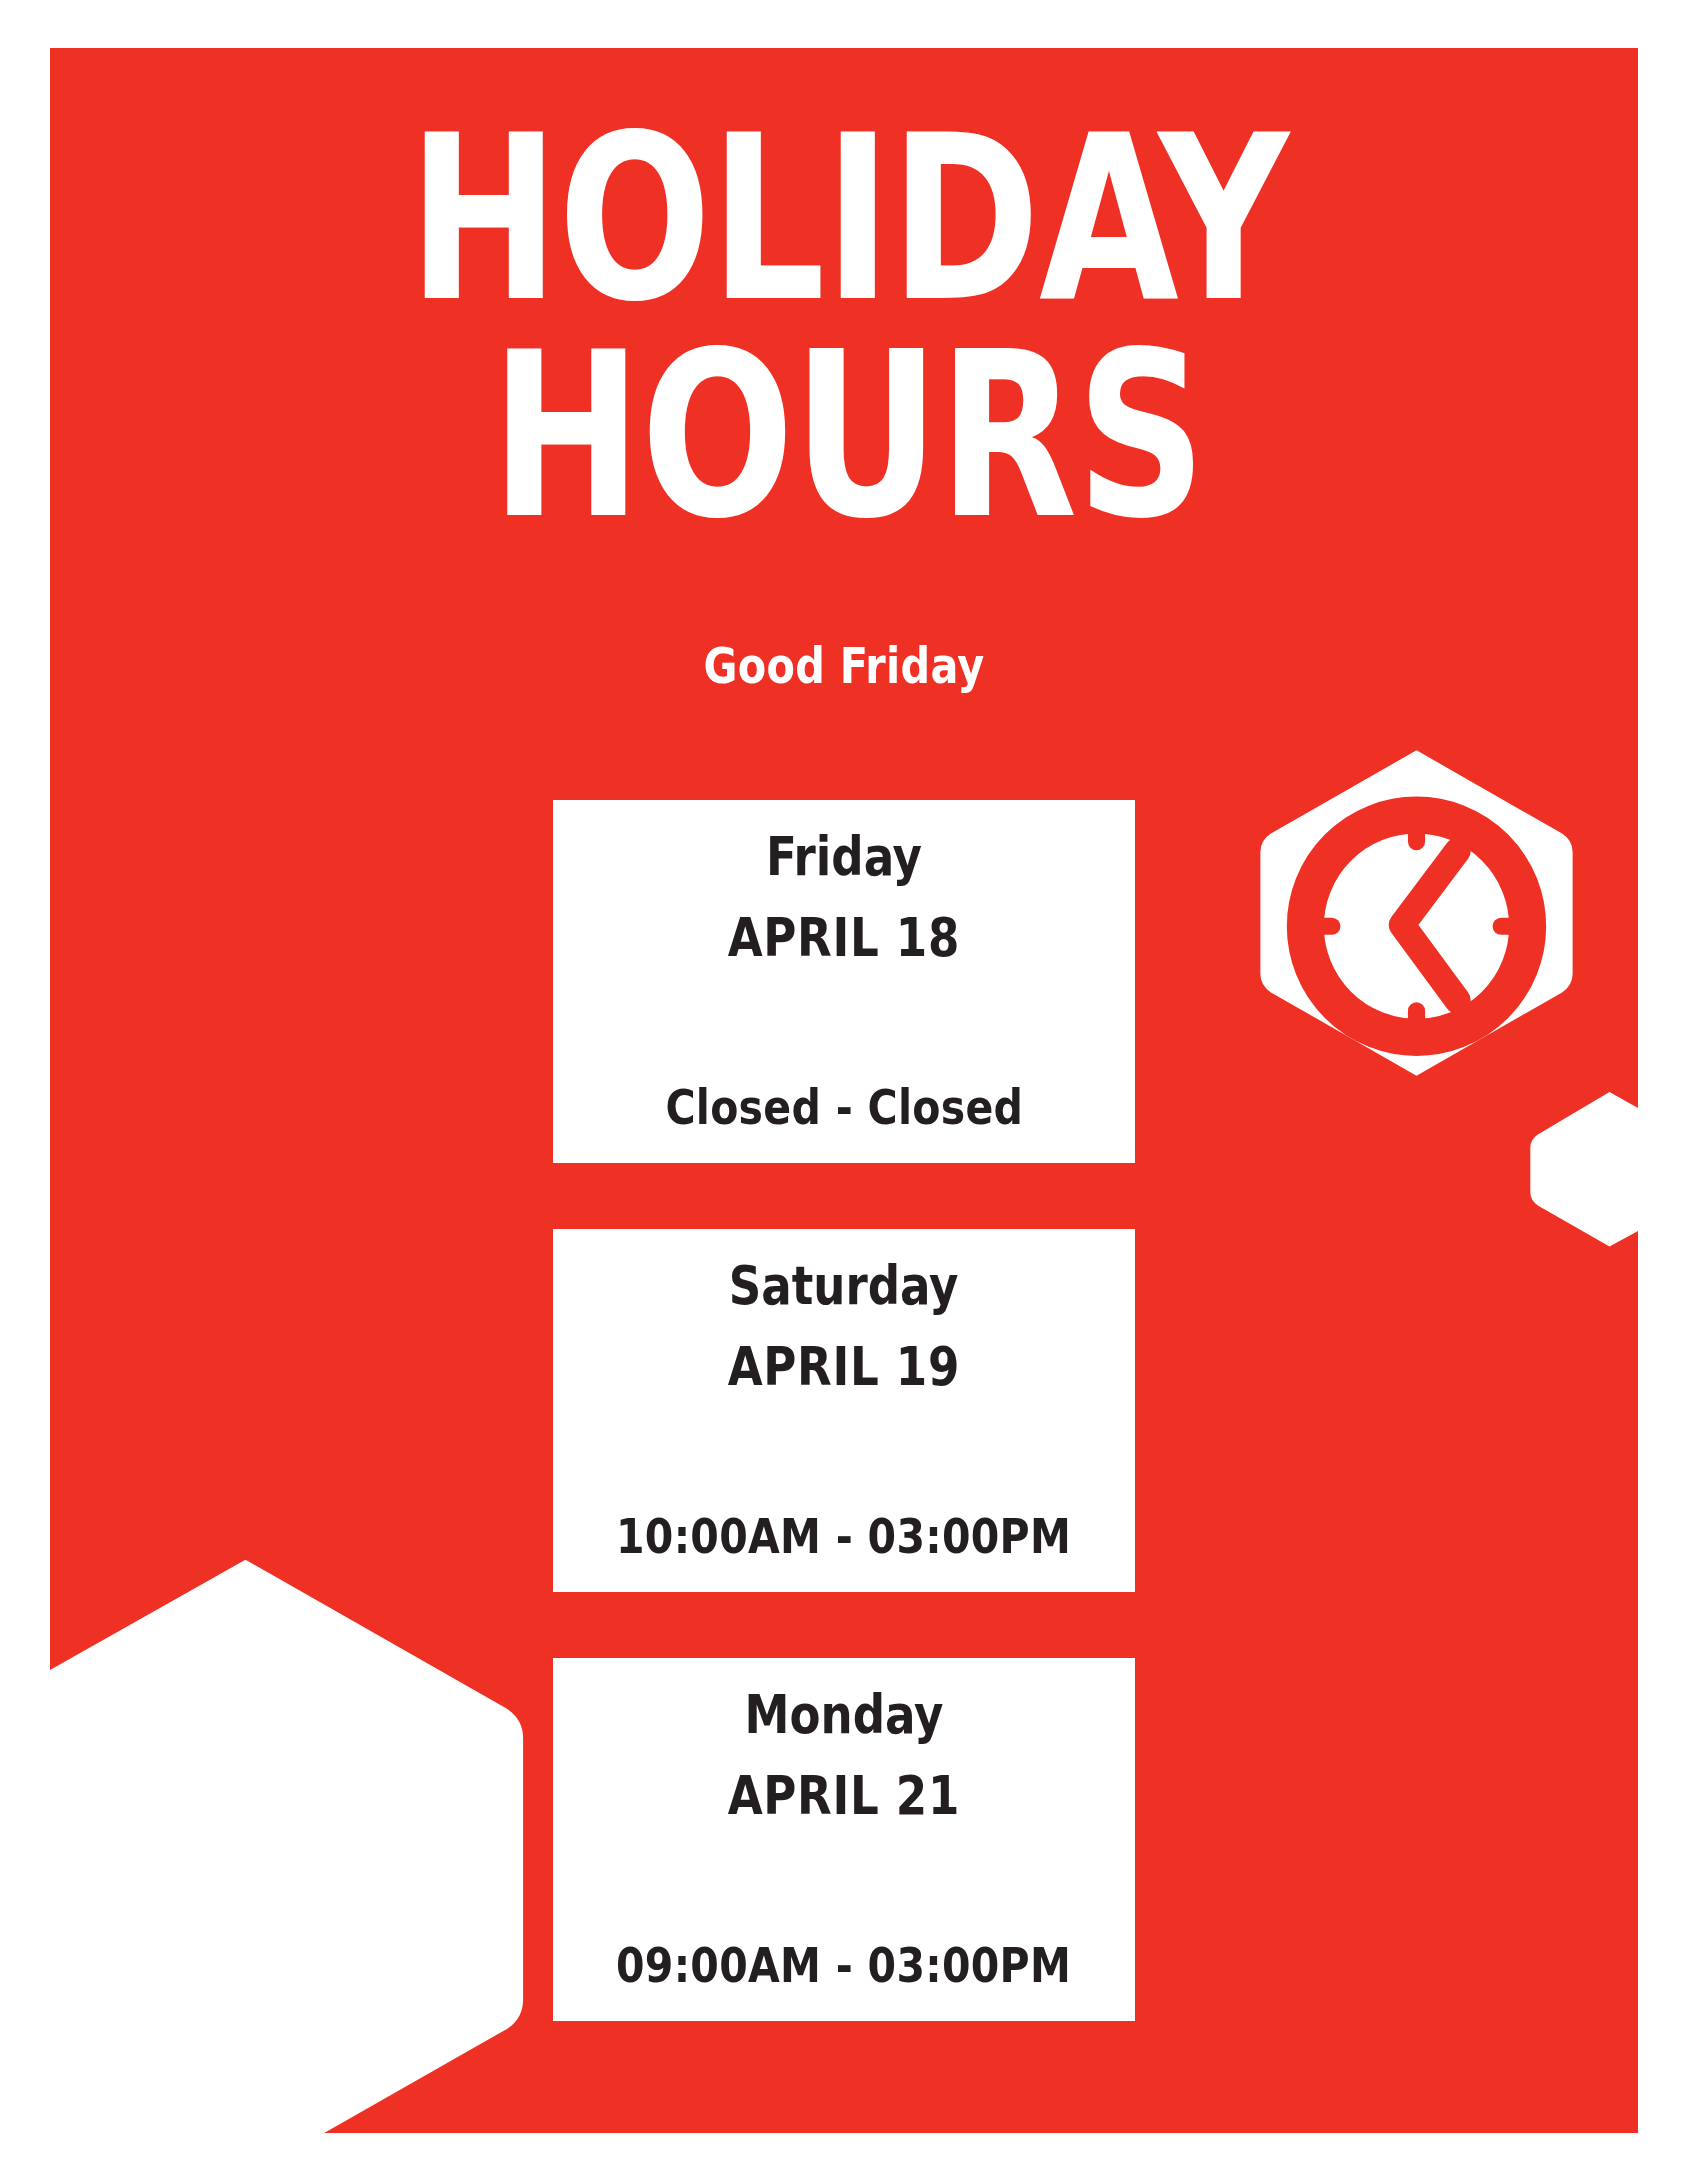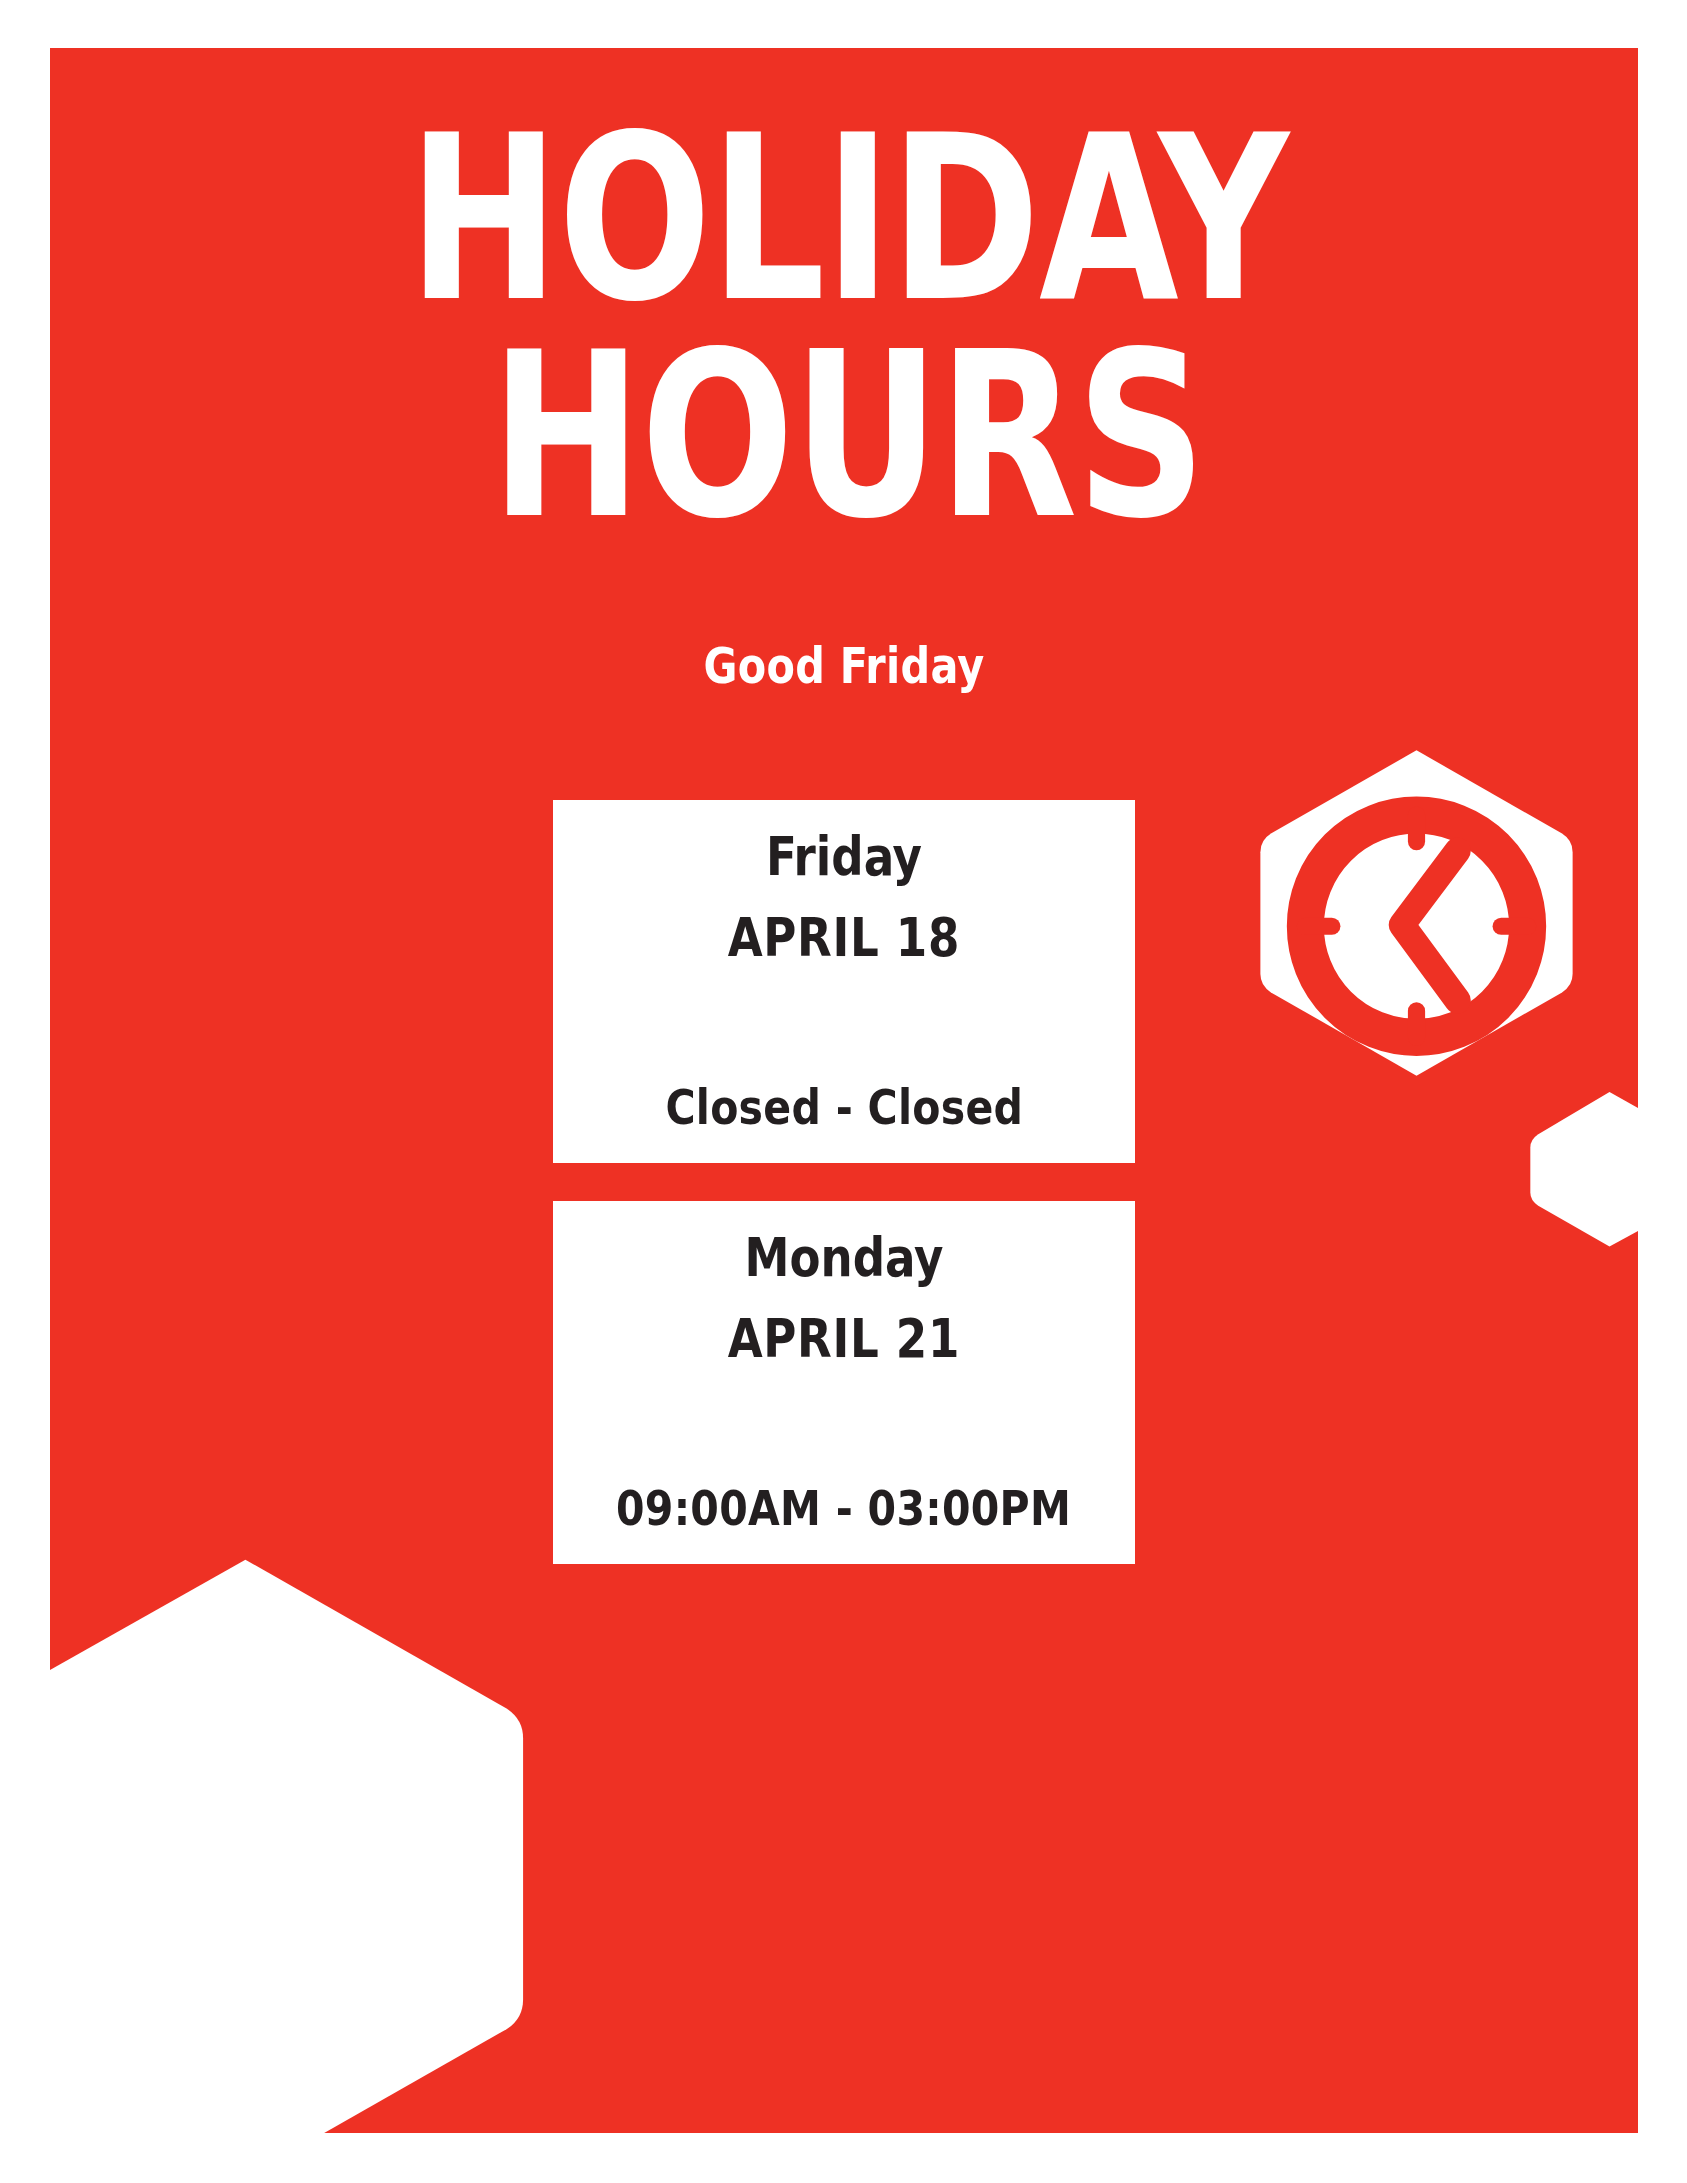--- a/index.html
+++ b/index.html
@@ -80,21 +80,21 @@
   .cards {
     position: absolute;
     left: 503px;   
     top: 752px;   
     width: 582px;
   }
   .card {
     width: 582px;
     height: 363px;
     background: #ffffff;
-    margin-bottom: 38px;
+    margin-bottom: 66px;
     box-sizing: border-box;
     padding: 30px 26.5px 29px 26.5px;
     display: flex;
     flex-direction: column;
     align-items: center;
     justify-content: flex-start;
     color: #231f20;
     text-align: center;
   }
   .card:last-child { margin-bottom: 4px; }
@@ -222,20 +222,25 @@
     <div class="subtitle">Good Friday</div>
 
     <div class="cards">
 
       <div class="card">
         <div class="card-day">Friday</div>
         <div class="card-date">APRIL 18</div>
         <div class="card-hours">Closed - Closed</div>
       </div>
 
+      <div class="card">
+        <div class="card-day">Saturday</div>
+        <div class="card-date">APRIL 19</div>
+        <div class="card-hours">10:00AM - 03:00PM</div>
+      </div>
 
       <div class="card">
         <div class="card-day">Monday</div>
         <div class="card-date">APRIL 21</div>
         <div class="card-hours">09:00AM - 03:00PM</div>
       </div>
 
     </div>
 
   </div>

